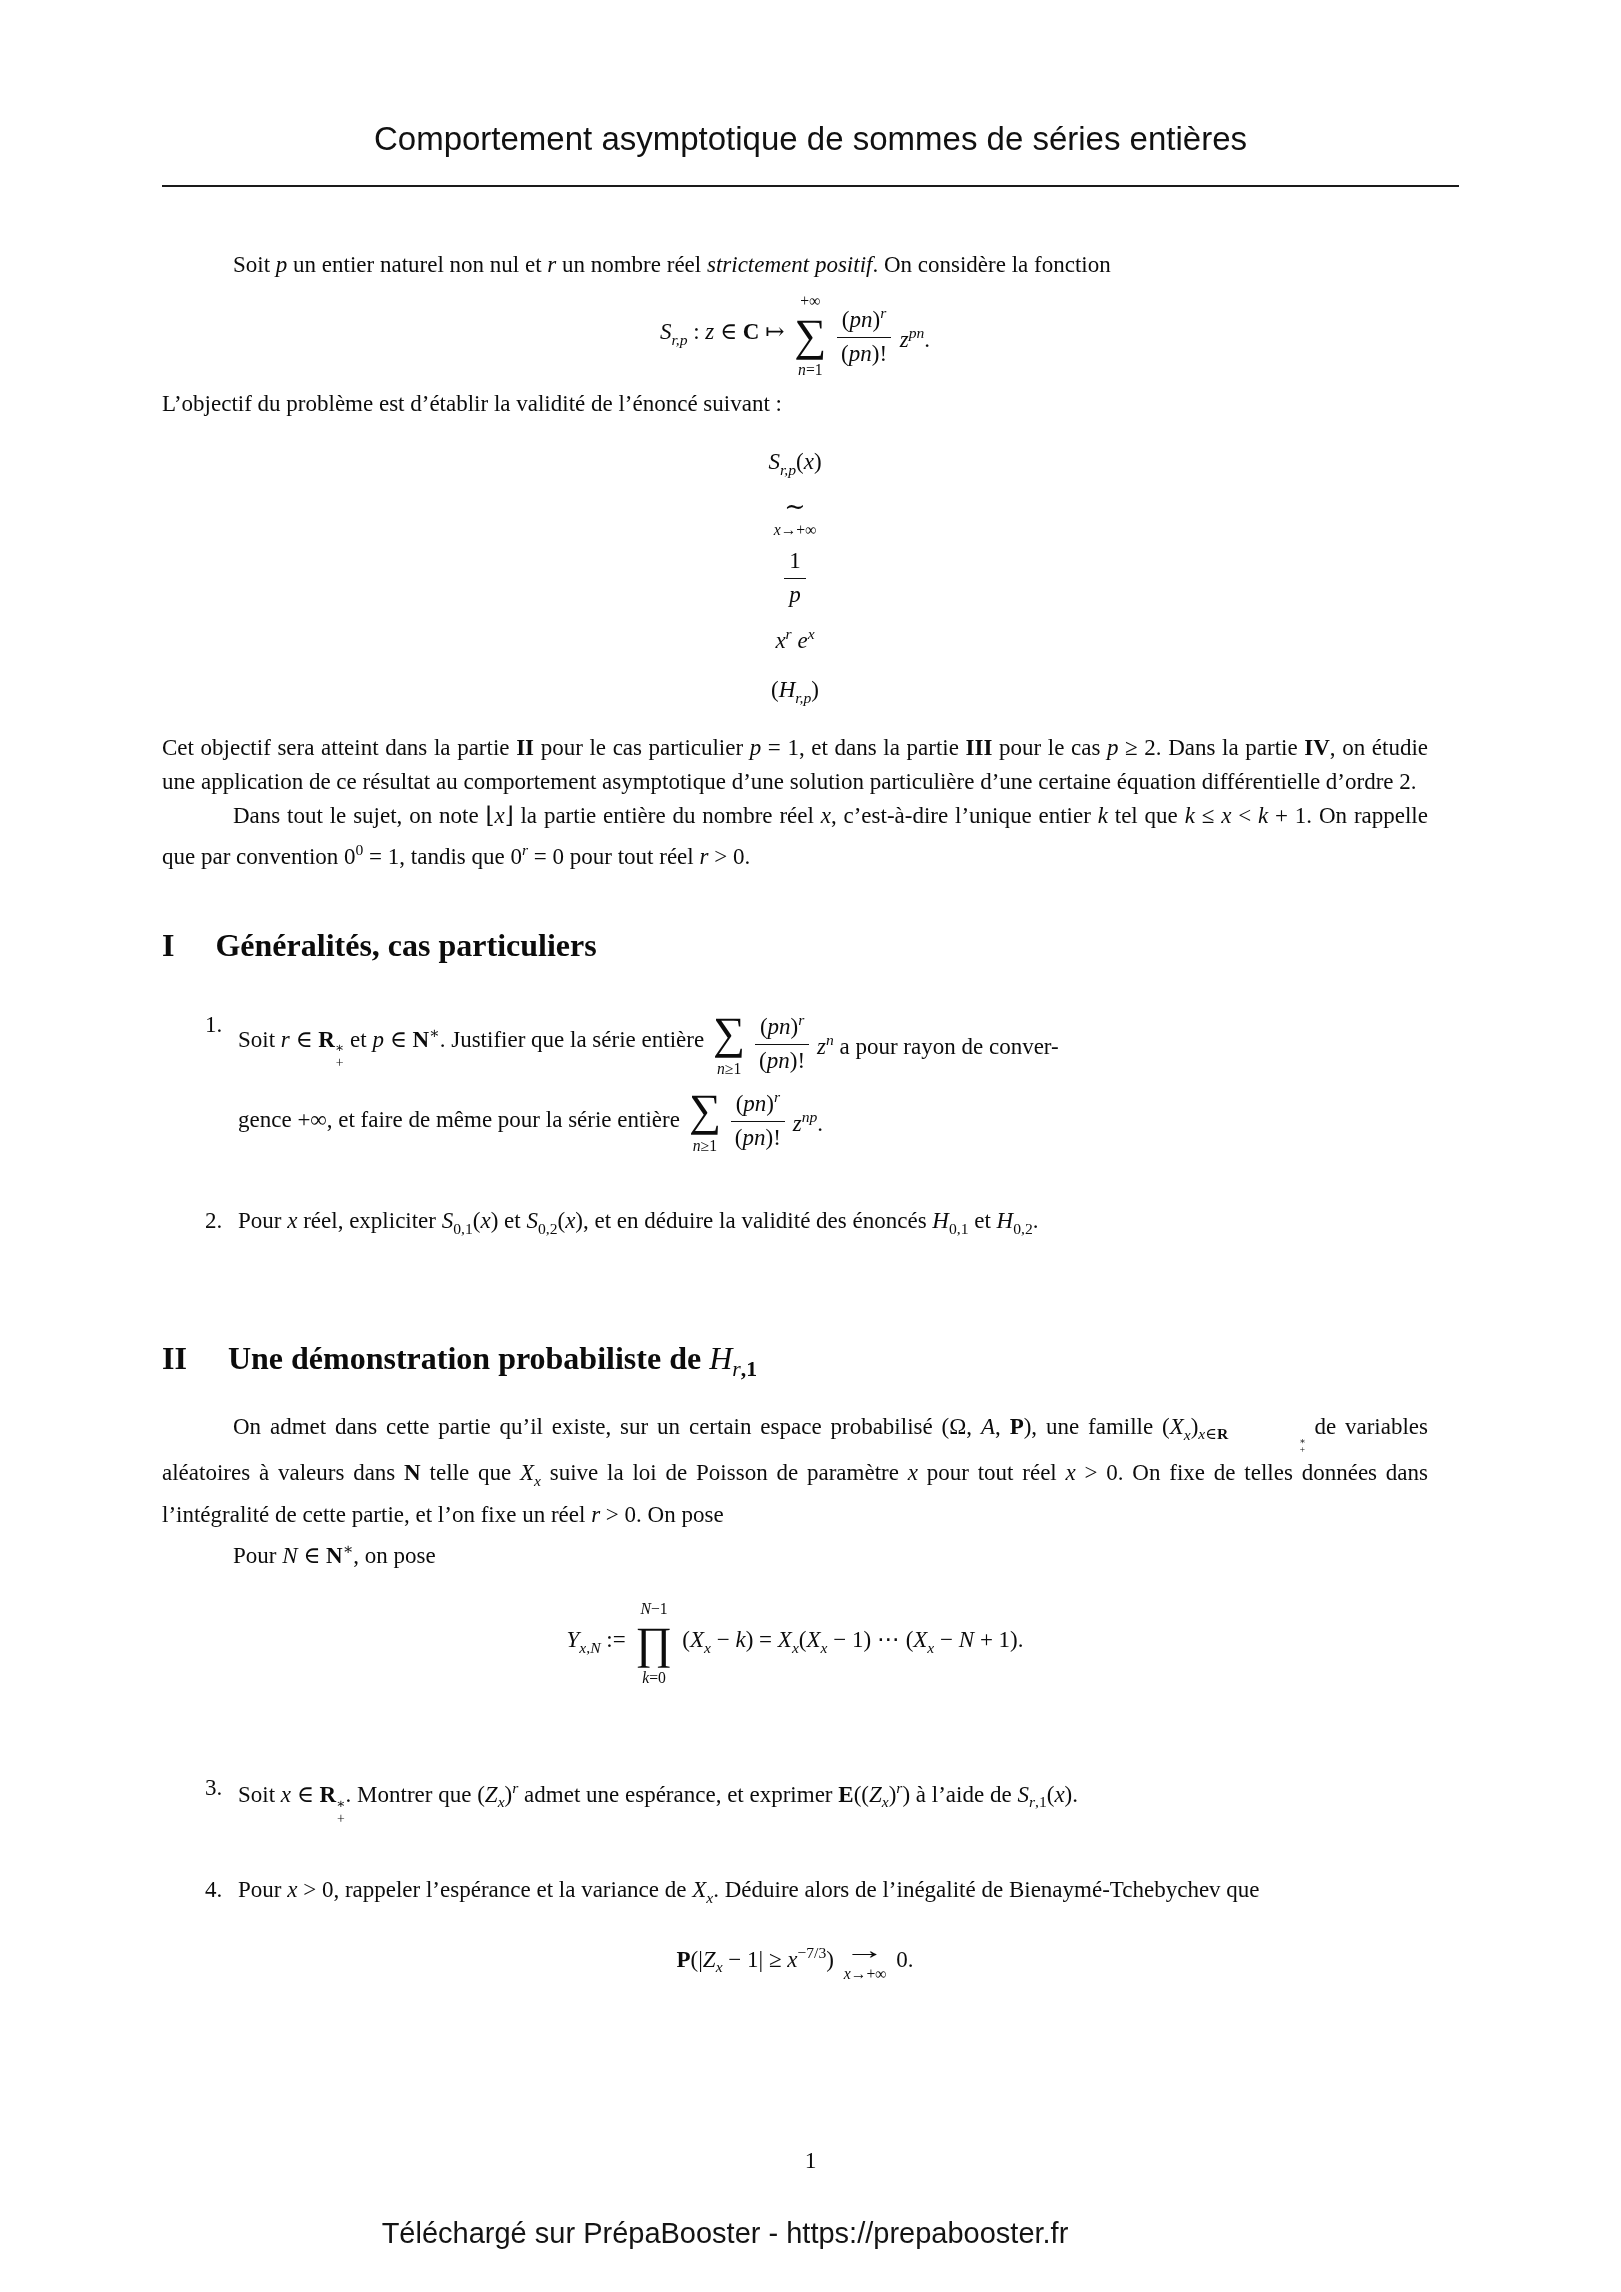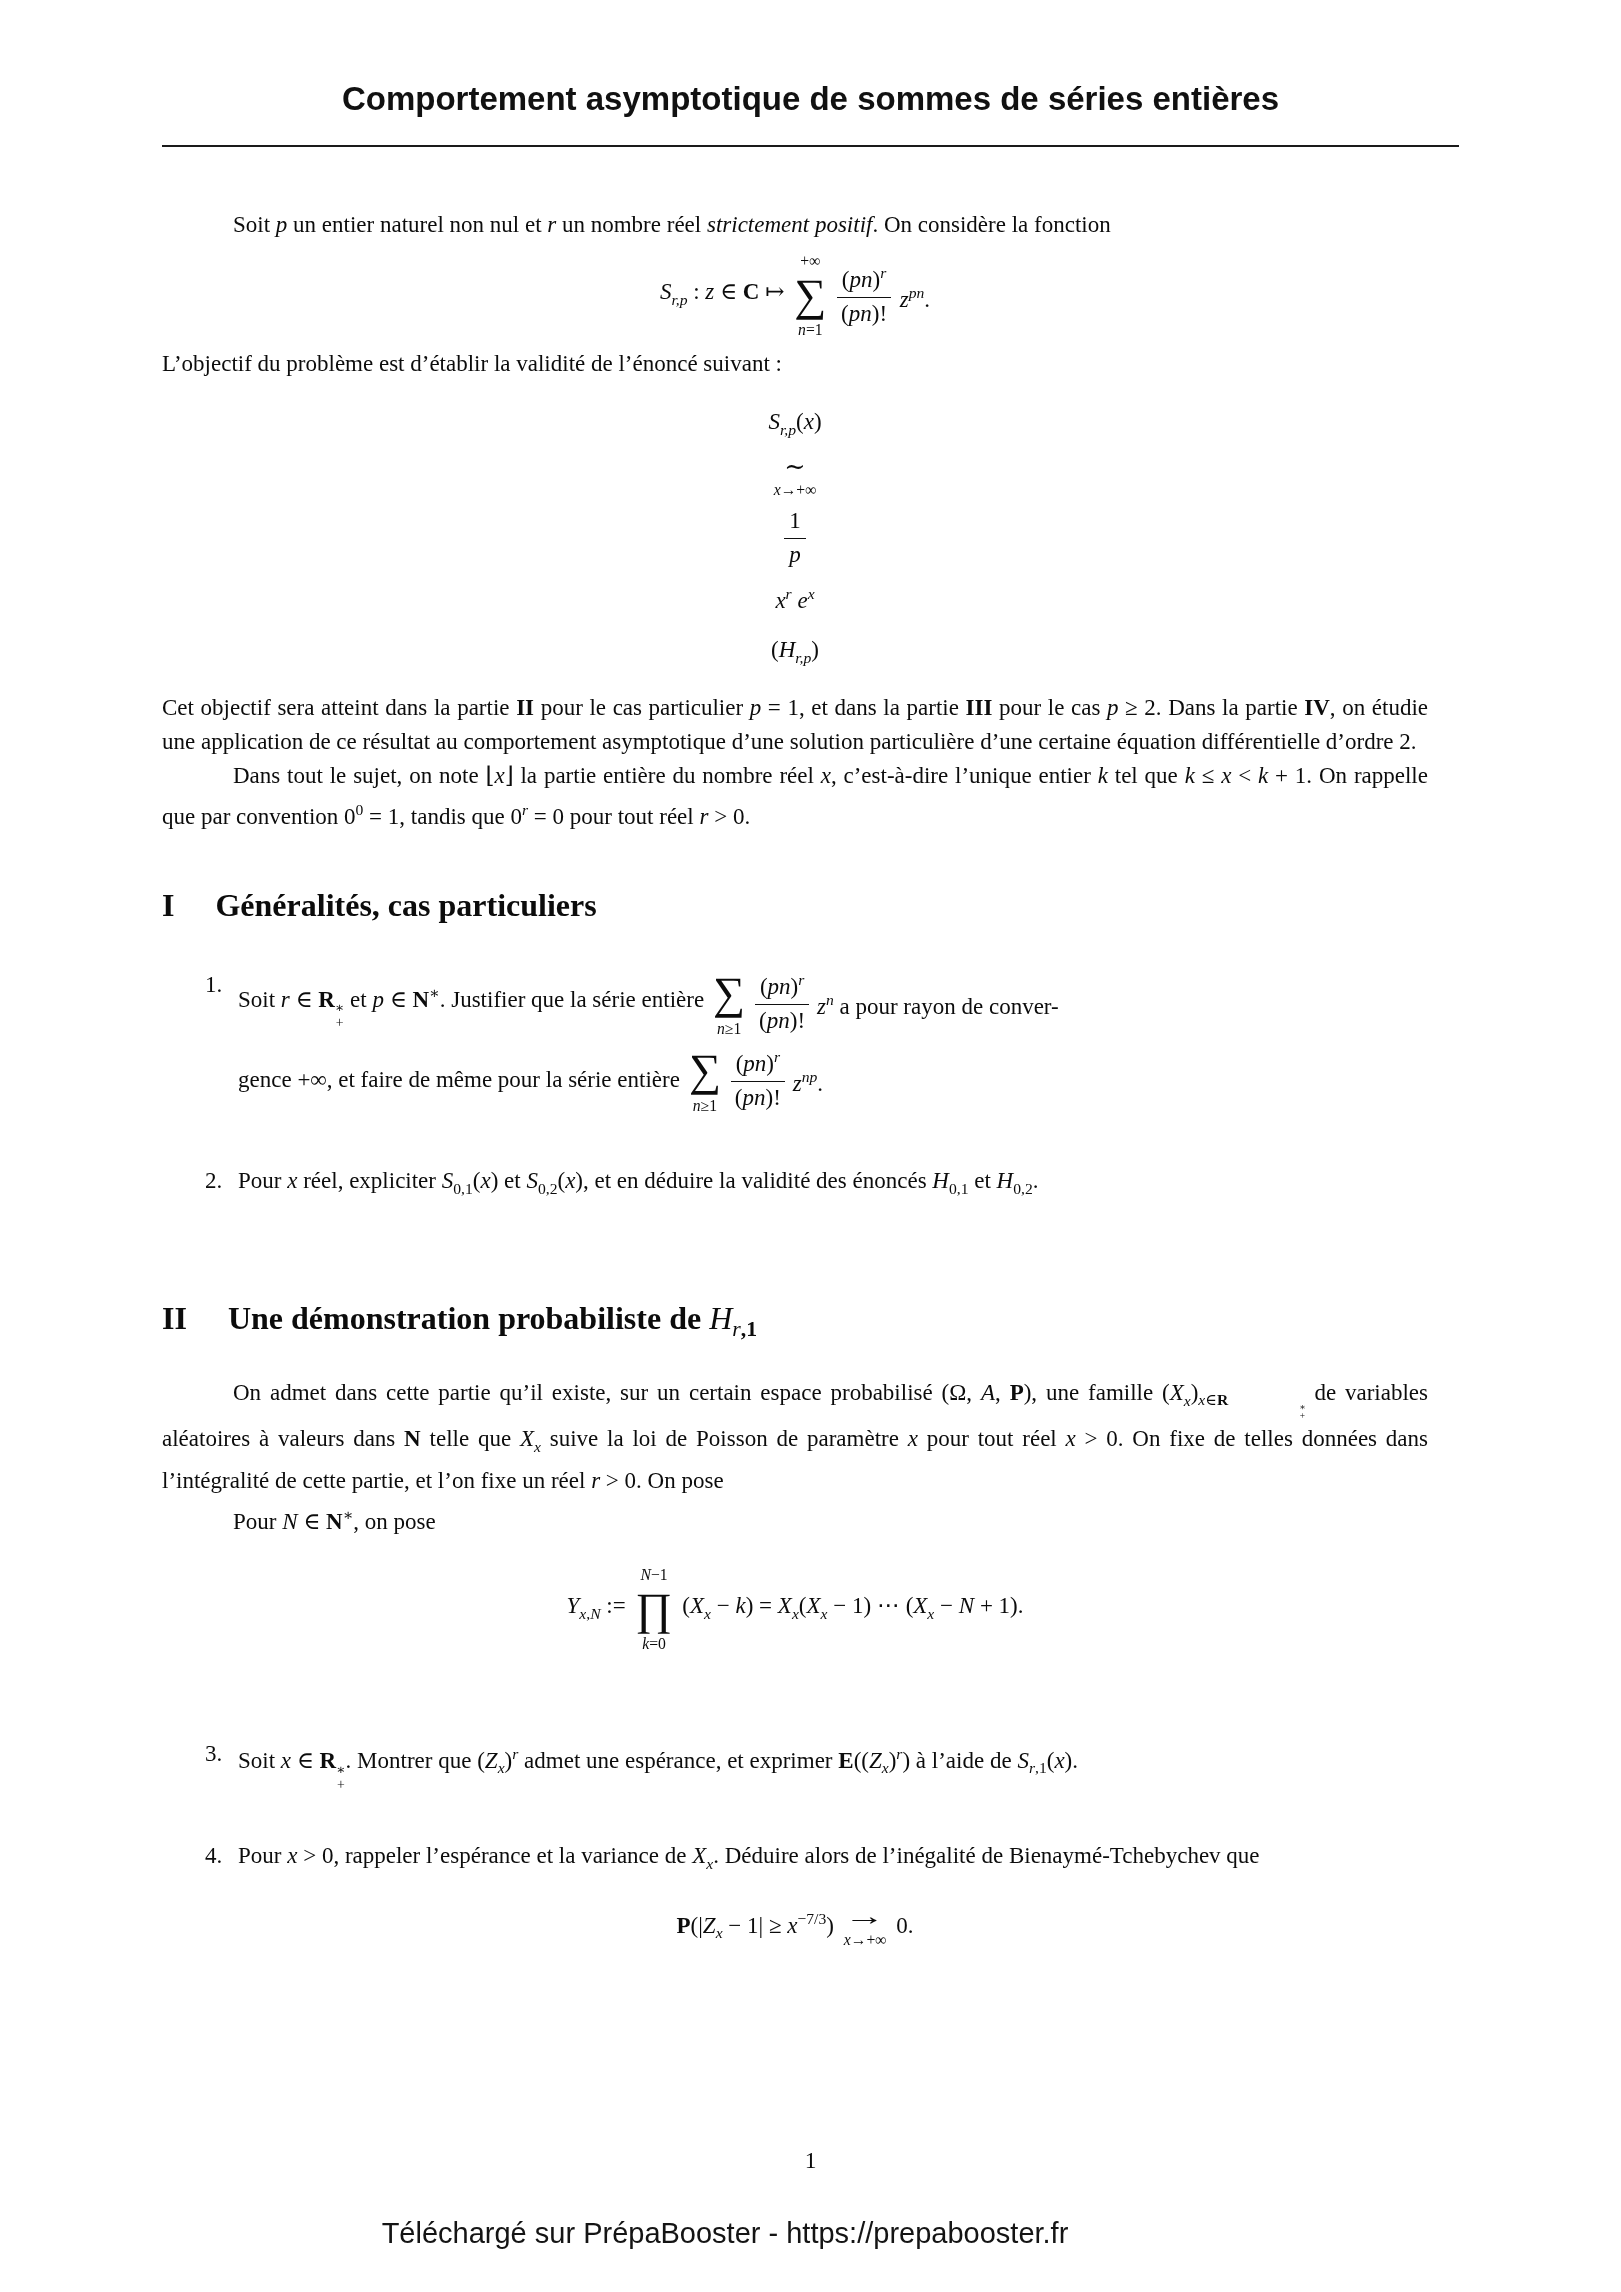--- a/index.html
+++ b/index.html
@@ -5,24 +5,24 @@
   html,body{margin:0;padding:0;background:#e8e8e8;}
   .page{
     position:relative;
     width:1621px;height:2293px;
     background:#ffffff;
     overflow:hidden;
     font-family:"Liberation Serif","DejaVu Serif","DejaVu Sans",serif;
     color:#0c0c0c;
   }
   .doc-title{
-    padding-top:80px;
+    padding-top:120px;
     text-align:center;
     font-family:"Liberation Sans","DejaVu Sans",sans-serif;
-    font-weight:700;
+    font-weight:400;
     font-size:33px;
     letter-spacing:0px;
     color:#111;
   }
   .title-rule{
     border:none;
     border-top:2px solid #1a1a1a;
     margin:27.4px 162px 0 162px;
   }
   .content{
@@ -182,21 +182,21 @@
     <div class="enum-item" style="margin-top:49px;">
       <span class="enum-label">2.</span>
       <div class="enum-body">Pour <i>x</i> réel, expliciter <i>S</i><sub>0,1</sub>(<i>x</i>) et <i>S</i><sub>0,2</sub>(<i>x</i>), et en déduire la validité des énoncés <i>H</i><sub>0,1</sub> et <i>H</i><sub>0,2</sub>.</div>
     </div>
 
     <div class="sec-head" style="margin-top:94px;">
       <span>II</span>
       <span>Une démonstration probabiliste de <i>H</i><sub><i>r</i>,1</sub></span>
     </div>
 
-    <p class="para indent" style="margin-top:26px;">On admet dans cette partie qu’il existe, sur un certain espace probabilisé (Ω, <i>A</i>, <b>P</b>), une famille (<i>X</i><sub><i>x</i></sub>)<sub><i>x</i>∈<b>R</b><span class="ss">
+    <p class="para indent" style="margin-top:20px;">On admet dans cette partie qu’il existe, sur un certain espace probabilisé (Ω, <i>A</i>, <b>P</b>), une famille (<i>X</i><sub><i>x</i></sub>)<sub><i>x</i>∈<b>R</b><span class="ss">
             <span>∗</span>
             <span>+</span>
           </span></sub> de variables aléatoires à valeurs dans <b>N</b> telle que <i>X</i><sub><i>x</i></sub> suive la loi de Poisson de paramètre <i>x</i> pour tout réel <i>x</i> &gt; 0. On fixe de telles données dans l’intégralité de cette partie, et l’on fixe un réel <i>r</i> &gt; 0. On pose</p>
 
 
     <p class="para indent">Pour <i>N</i> ∈ <b>N</b><sup>∗</sup>, on pose</p>
 
     <div class="display" style="margin:27.4px 0 0 0;">
       <span><i>Y</i><sub><i>x</i>,<i>N</i></sub> :=</span>
       <span class="bigop">

